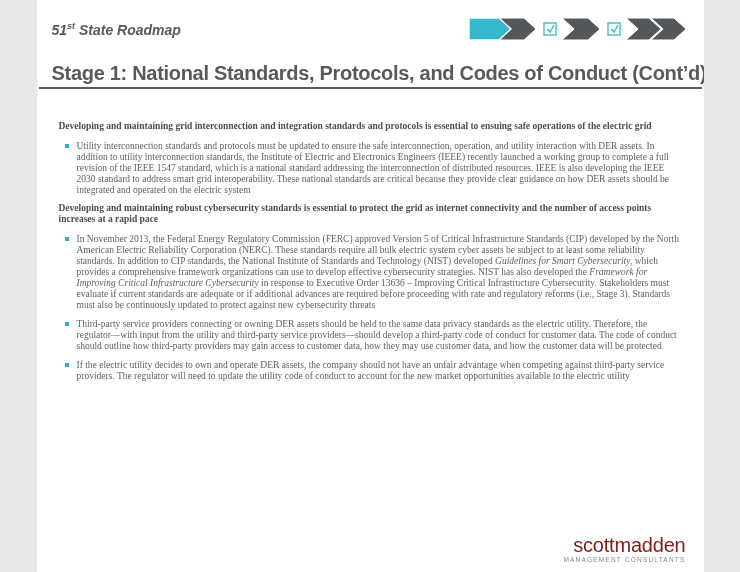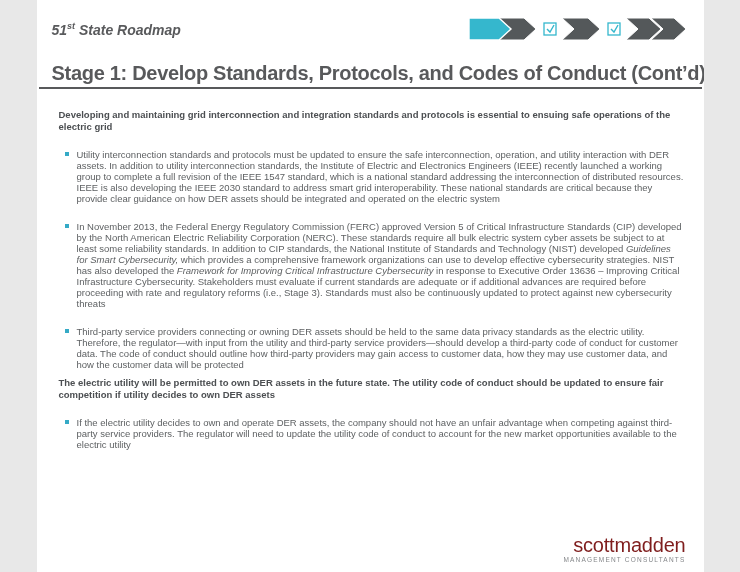--- a/index.html
+++ b/index.html
@@ -25,29 +25,30 @@
     margin:0;
     font-size:20px;font-weight:bold;color:#58595b;
     letter-spacing:-0.3px;white-space:nowrap;
   }
   .rule{
     position:absolute;left:2px;right:2px;top:87px;
     border-bottom:2px solid #58595b;
   }
   
   .content{
-    position:absolute;left:22px;right:20px;top:102px;
+    position:absolute;left:22px;right:20px;top:114px;
     color:#5e6163;
+    font-family:Liberation Serif, serif;
   }
   .content h2{
     margin:7px 0 2px 0;
     font-size:9.5px;line-height:11.5px;font-weight:bold;color:#4c4f52;
   }
   .content ul{margin:0 0 0 6px;padding:0;list-style:none;}
-  .content li{display:flex;margin:17px 0 0 0;}
+  .content li{display:flex;margin:8px 0 0 0;}
   .sq{
     flex:0 0 auto;
     width:4px;height:4px;background:#35aac6;
     margin:3px 8px 0 0;
   }
   .bt{flex:1;font-size:9.5px;line-height:11px;color:#5e6163;}
   .it{font-style:italic;}
   
   .footer-left{position:absolute;left:15px;bottom:8px;display:flex;align-items:flex-start;}
   .fl-text{margin-left:4px;}
@@ -80,55 +81,55 @@
     <g>
       <rect x="140" y="7" width="12" height="12" fill="#ffffff" stroke="#35b7cd" stroke-width="1.3"></rect>
       <polyline points="143,13 146,16 150,9" fill="none" stroke="#35b7cd" stroke-width="1.4"></polyline>
     </g>
 
     <polygon points="158,2 181,2 193,13 181,24 158,24 170,13" fill="#54585a" stroke="#ffffff" stroke-width="1"></polygon>
 
     <polygon points="183,2 206,2 218,13 206,24 183,24 195,13" fill="#54585a" stroke="#ffffff" stroke-width="1"></polygon>
   </svg>
 
-  <h1 class="title">Stage 1: Develop Standards, Protocols, and Codes of Conduct (Cont’d)</h1>
+  <h1 class="title">Stage 1: National Standards, Protocols, and Codes of Conduct (Cont’d)</h1>
   <div class="rule"></div>
 
   <div class="content">
 
     <section>
       <h2>Developing and maintaining grid interconnection and integration standards and protocols is essential to ensuing safe operations of the electric grid</h2>
       <ul>
         <li>
           <span class="sq"></span>
           <div class="bt"><span>Utility interconnection standards and protocols must be updated to ensure the safe interconnection, operation, and utility interaction with DER assets. In addition to utility interconnection standards, the Institute of Electric and Electronics Engineers (IEEE) recently launched a working group to complete a full revision of the IEEE 1547 standard, which is a national standard addressing the interconnection of distributed resources. IEEE is also developing the IEEE 2030 standard to address smart grid interoperability. These national standards are critical because they provide clear guidance on how DER assets should be integrated and operated on the electric system</span></div>
         </li>
       </ul>
     </section>
 
     <section>
+      <h2>Developing and maintaining robust cybersecurity standards is essential to protect the grid as internet connectivity and the number of access points increases at a rapid pace</h2>
       <ul>
         <li>
           <span class="sq"></span>
           <div class="bt"><span>In November 2013, the Federal Energy Regulatory Commission (FERC) approved Version 5 of Critical Infrastructure Standards (CIP) developed by the North American Electric Reliability Corporation (NERC). These standards require all bulk electric system cyber assets be subject to at least some reliability standards. In addition to CIP standards, the National Institute of Standards and Technology (NIST) developed </span><span class="it">Guidelines for Smart Cybersecurity,</span><span> which provides a comprehensive framework organizations can use to develop effective cybersecurity strategies. NIST has also developed the </span><span class="it">Framework for Improving Critical Infrastructure Cybersecurity</span><span> in response to Executive Order 13636 – Improving Critical Infrastructure Cybersecurity. Stakeholders must evaluate if current standards are adequate or if additional advances are required before proceeding with rate and regulatory reforms (i.e., Stage 3). Standards must also be continuously updated to protect against new cybersecurity threats</span></div>
         </li>
       </ul>
     </section>
 
     <section>
       <ul>
         <li>
           <span class="sq"></span>
           <div class="bt"><span>Third-party service providers connecting or owning DER assets should be held to the same data privacy standards as the electric utility. Therefore, the regulator—with input from the utility and third-party service providers—should develop a third-party code of conduct for customer data. The code of conduct should outline how third-party providers may gain access to customer data, how they may use customer data, and how the customer data will be protected</span></div>
         </li>
       </ul>
     </section>
 
     <section>
-      <h2>The electric utility will be permitted to own DER assets in the future state. The utility code of conduct should be updated to ensure fair competition if utility decides to own DER assets</h2>
       <ul>
         <li>
           <span class="sq"></span>
           <div class="bt"><span>If the electric utility decides to own and operate DER assets, the company should not have an unfair advantage when competing against third-party service providers. The regulator will need to update the utility code of conduct to account for the new market opportunities available to the electric utility</span></div>
         </li>
       </ul>
     </section>
 
   </div>
 

